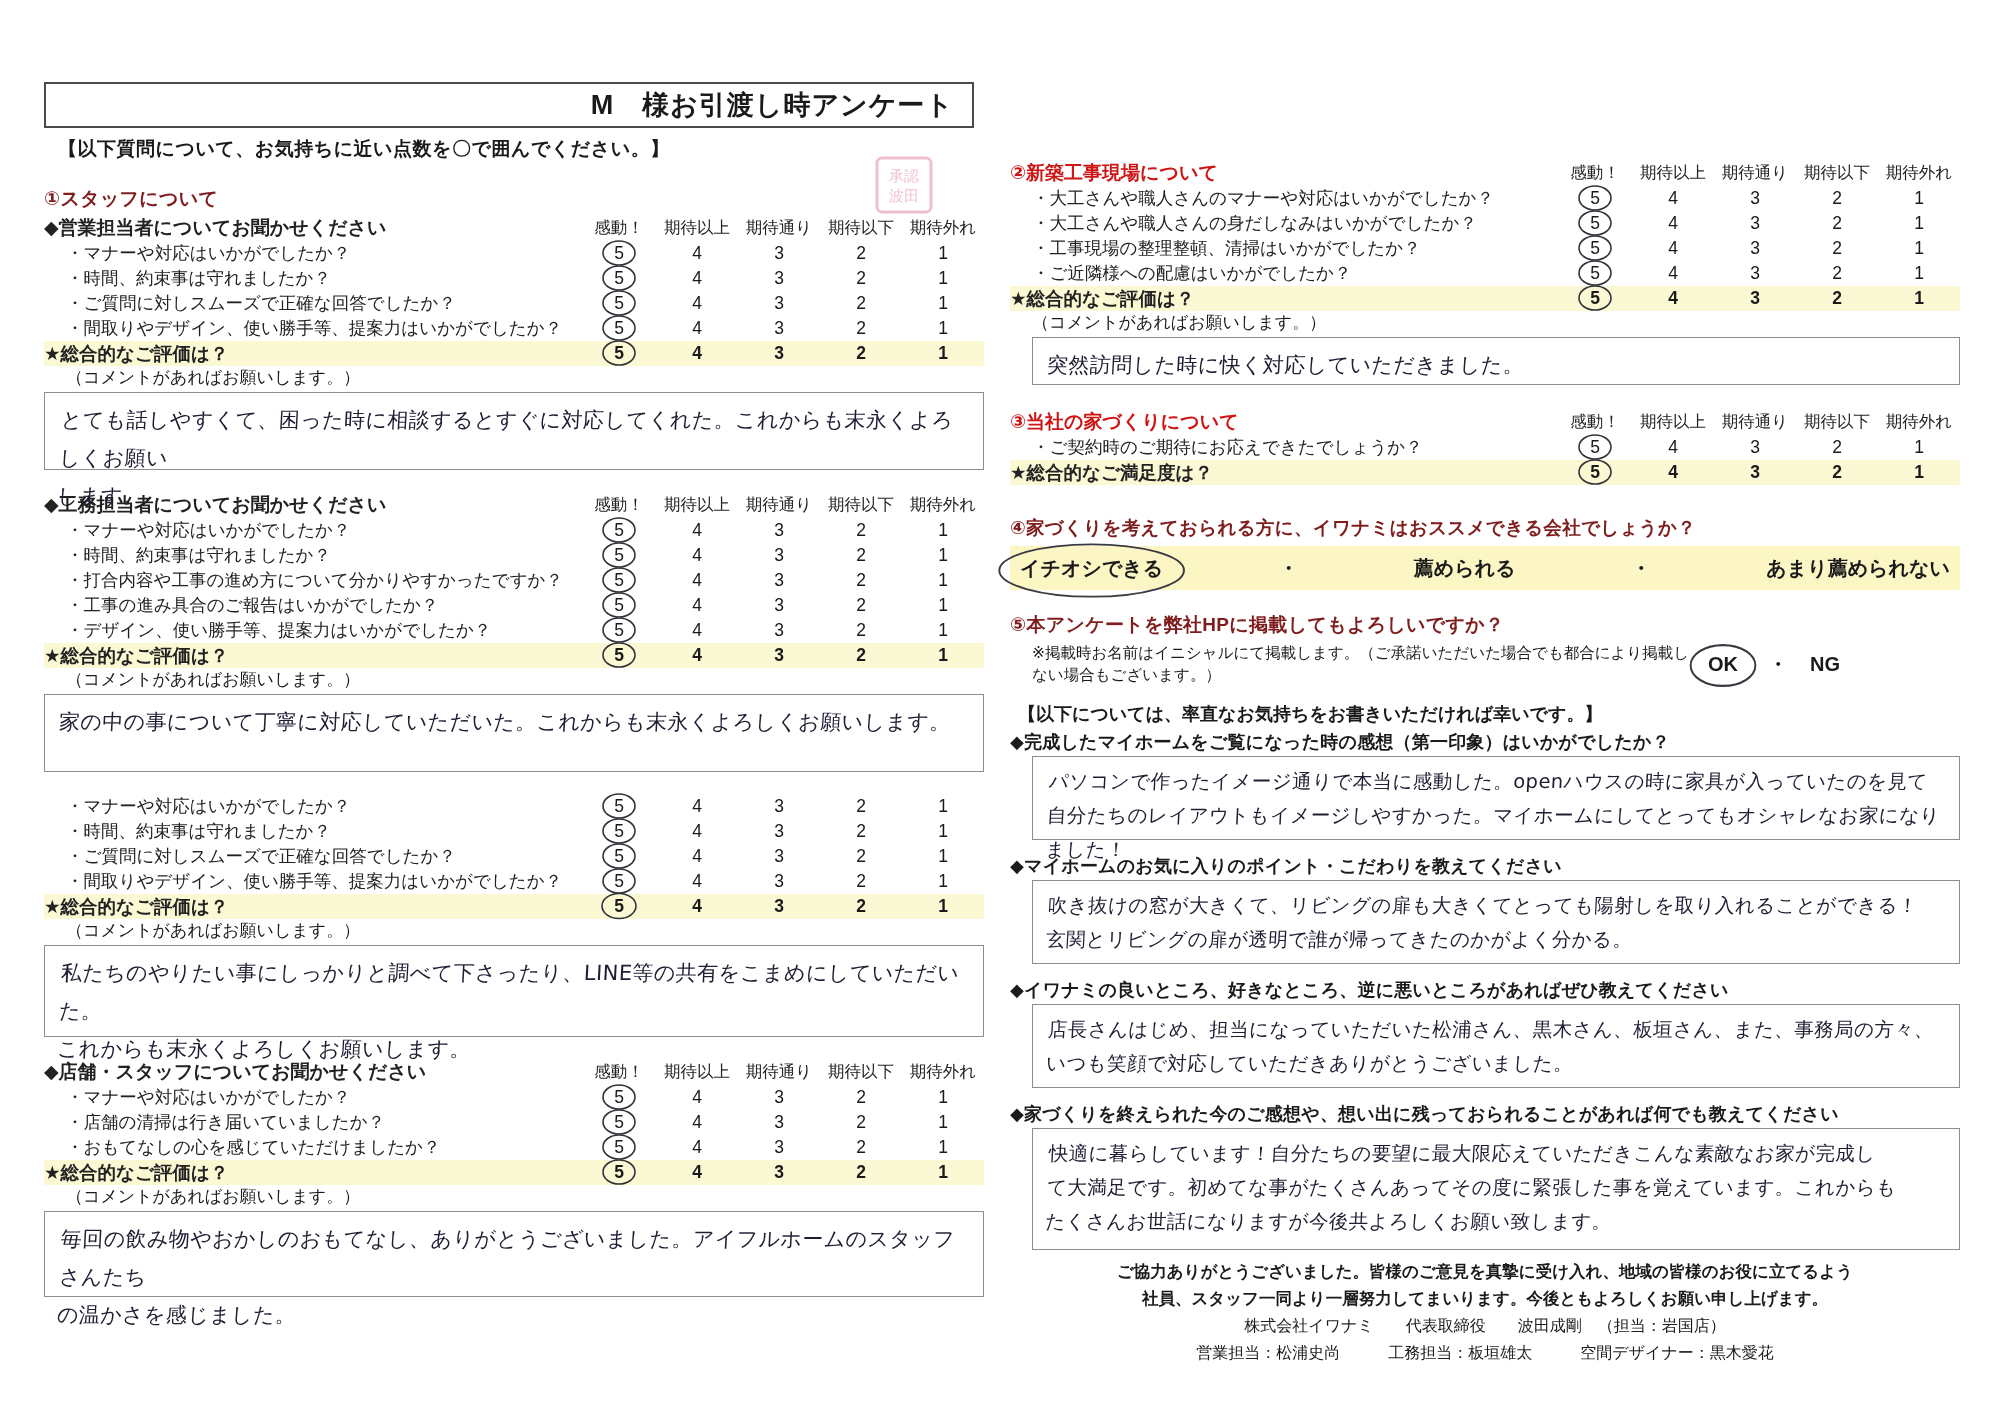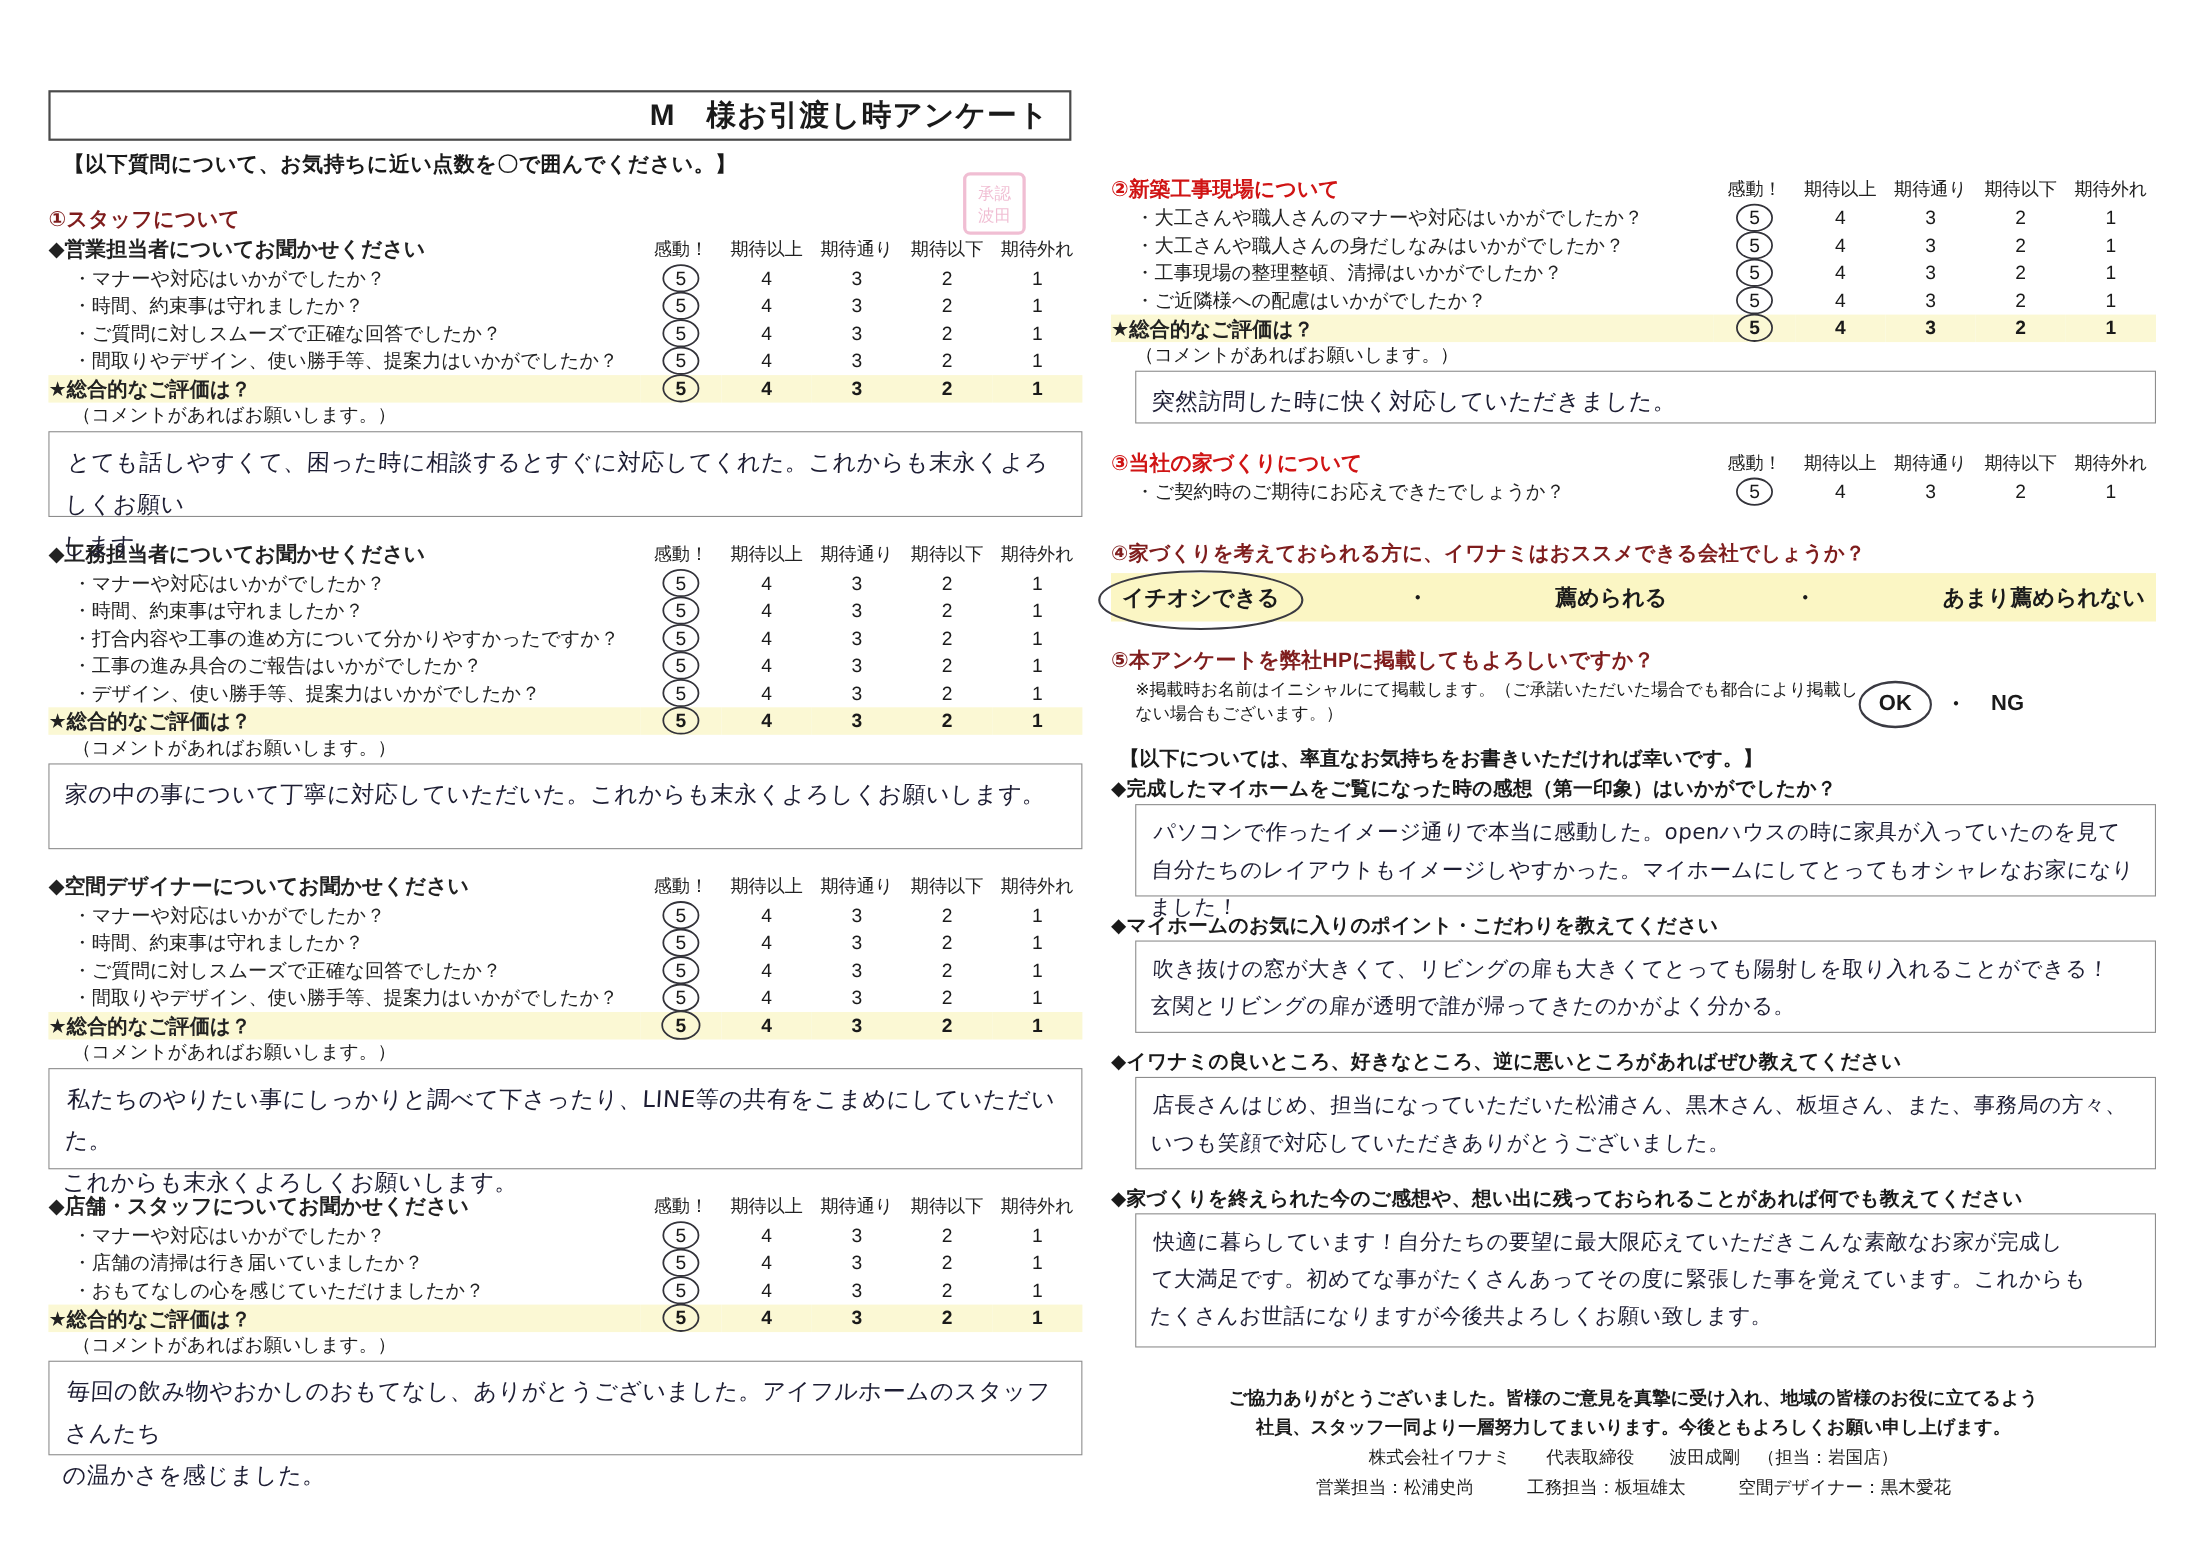--- a/index.html
+++ b/index.html
@@ -418,28 +418,20 @@
       </tr>
     </tbody>
       </table>
     <div class="note">（コメントがあればお願いします。）</div>
     <div class="hw-box" style="height:78px">
       <div class="hw">家の中の事について丁寧に対応していただいた。これからも末永くよろしくお願いします。</div>
     </div>
 
     <table class="qtable" style="margin-top:22px">
       <tbody>
-          <tr class="hdr">
-        <td class="q head">◆空間デザイナーについてお聞かせください</td>
-        <td class="col-s">感動！</td>
-        <td class="col-n">期待以上</td>
-        <td class="col-n">期待通り</td>
-        <td class="col-n">期待以下</td>
-        <td class="col-n">期待外れ</td>
-      </tr>
       <tr>
         <td class="q">・マナーや対応はいかがでしたか？</td>
         <td class="col-s"><span class="circled"><svg viewBox="0 0 42 32">
                   <ellipse cx="21" cy="16" rx="16" ry="12" fill="none" stroke="#33333a" stroke-width="1.6"></ellipse>
                 </svg><span>5</span></span></td>
         <td class="col-n">4</td>
         <td class="col-n">3</td>
         <td class="col-n">2</td>
         <td class="col-n">1</td>
       </tr>
@@ -625,20 +617,30 @@
           <tr class="hdr">
         <td class="q head" style="color:#d01414">③当社の家づくりについて</td>
         <td class="col-s">感動！</td>
         <td class="col-n">期待以上</td>
         <td class="col-n">期待通り</td>
         <td class="col-n">期待以下</td>
         <td class="col-n">期待外れ</td>
       </tr>
       <tr>
         <td class="q">・ご契約時のご期待にお応えできたでしょうか？</td>
+        <td class="col-s"><span class="circled"><svg viewBox="0 0 42 32">
+                  <ellipse cx="21" cy="16" rx="16" ry="12" fill="none" stroke="#33333a" stroke-width="1.6"></ellipse>
+                </svg><span>5</span></span></td>
+        <td class="col-n">4</td>
+        <td class="col-n">3</td>
+        <td class="col-n">2</td>
+        <td class="col-n">1</td>
+      </tr>
+      <tr class="total-row">
+        <td class="q head">★総合的なご満足度は？</td>
         <td class="col-s"><span class="circled"><svg viewBox="0 0 42 32">
                   <ellipse cx="21" cy="16" rx="16" ry="12" fill="none" stroke="#33333a" stroke-width="1.6"></ellipse>
                 </svg><span>5</span></span></td>
         <td class="col-n">4</td>
         <td class="col-n">3</td>
         <td class="col-n">2</td>
         <td class="col-n">1</td>
       </tr>
     </tbody>
       </table>

